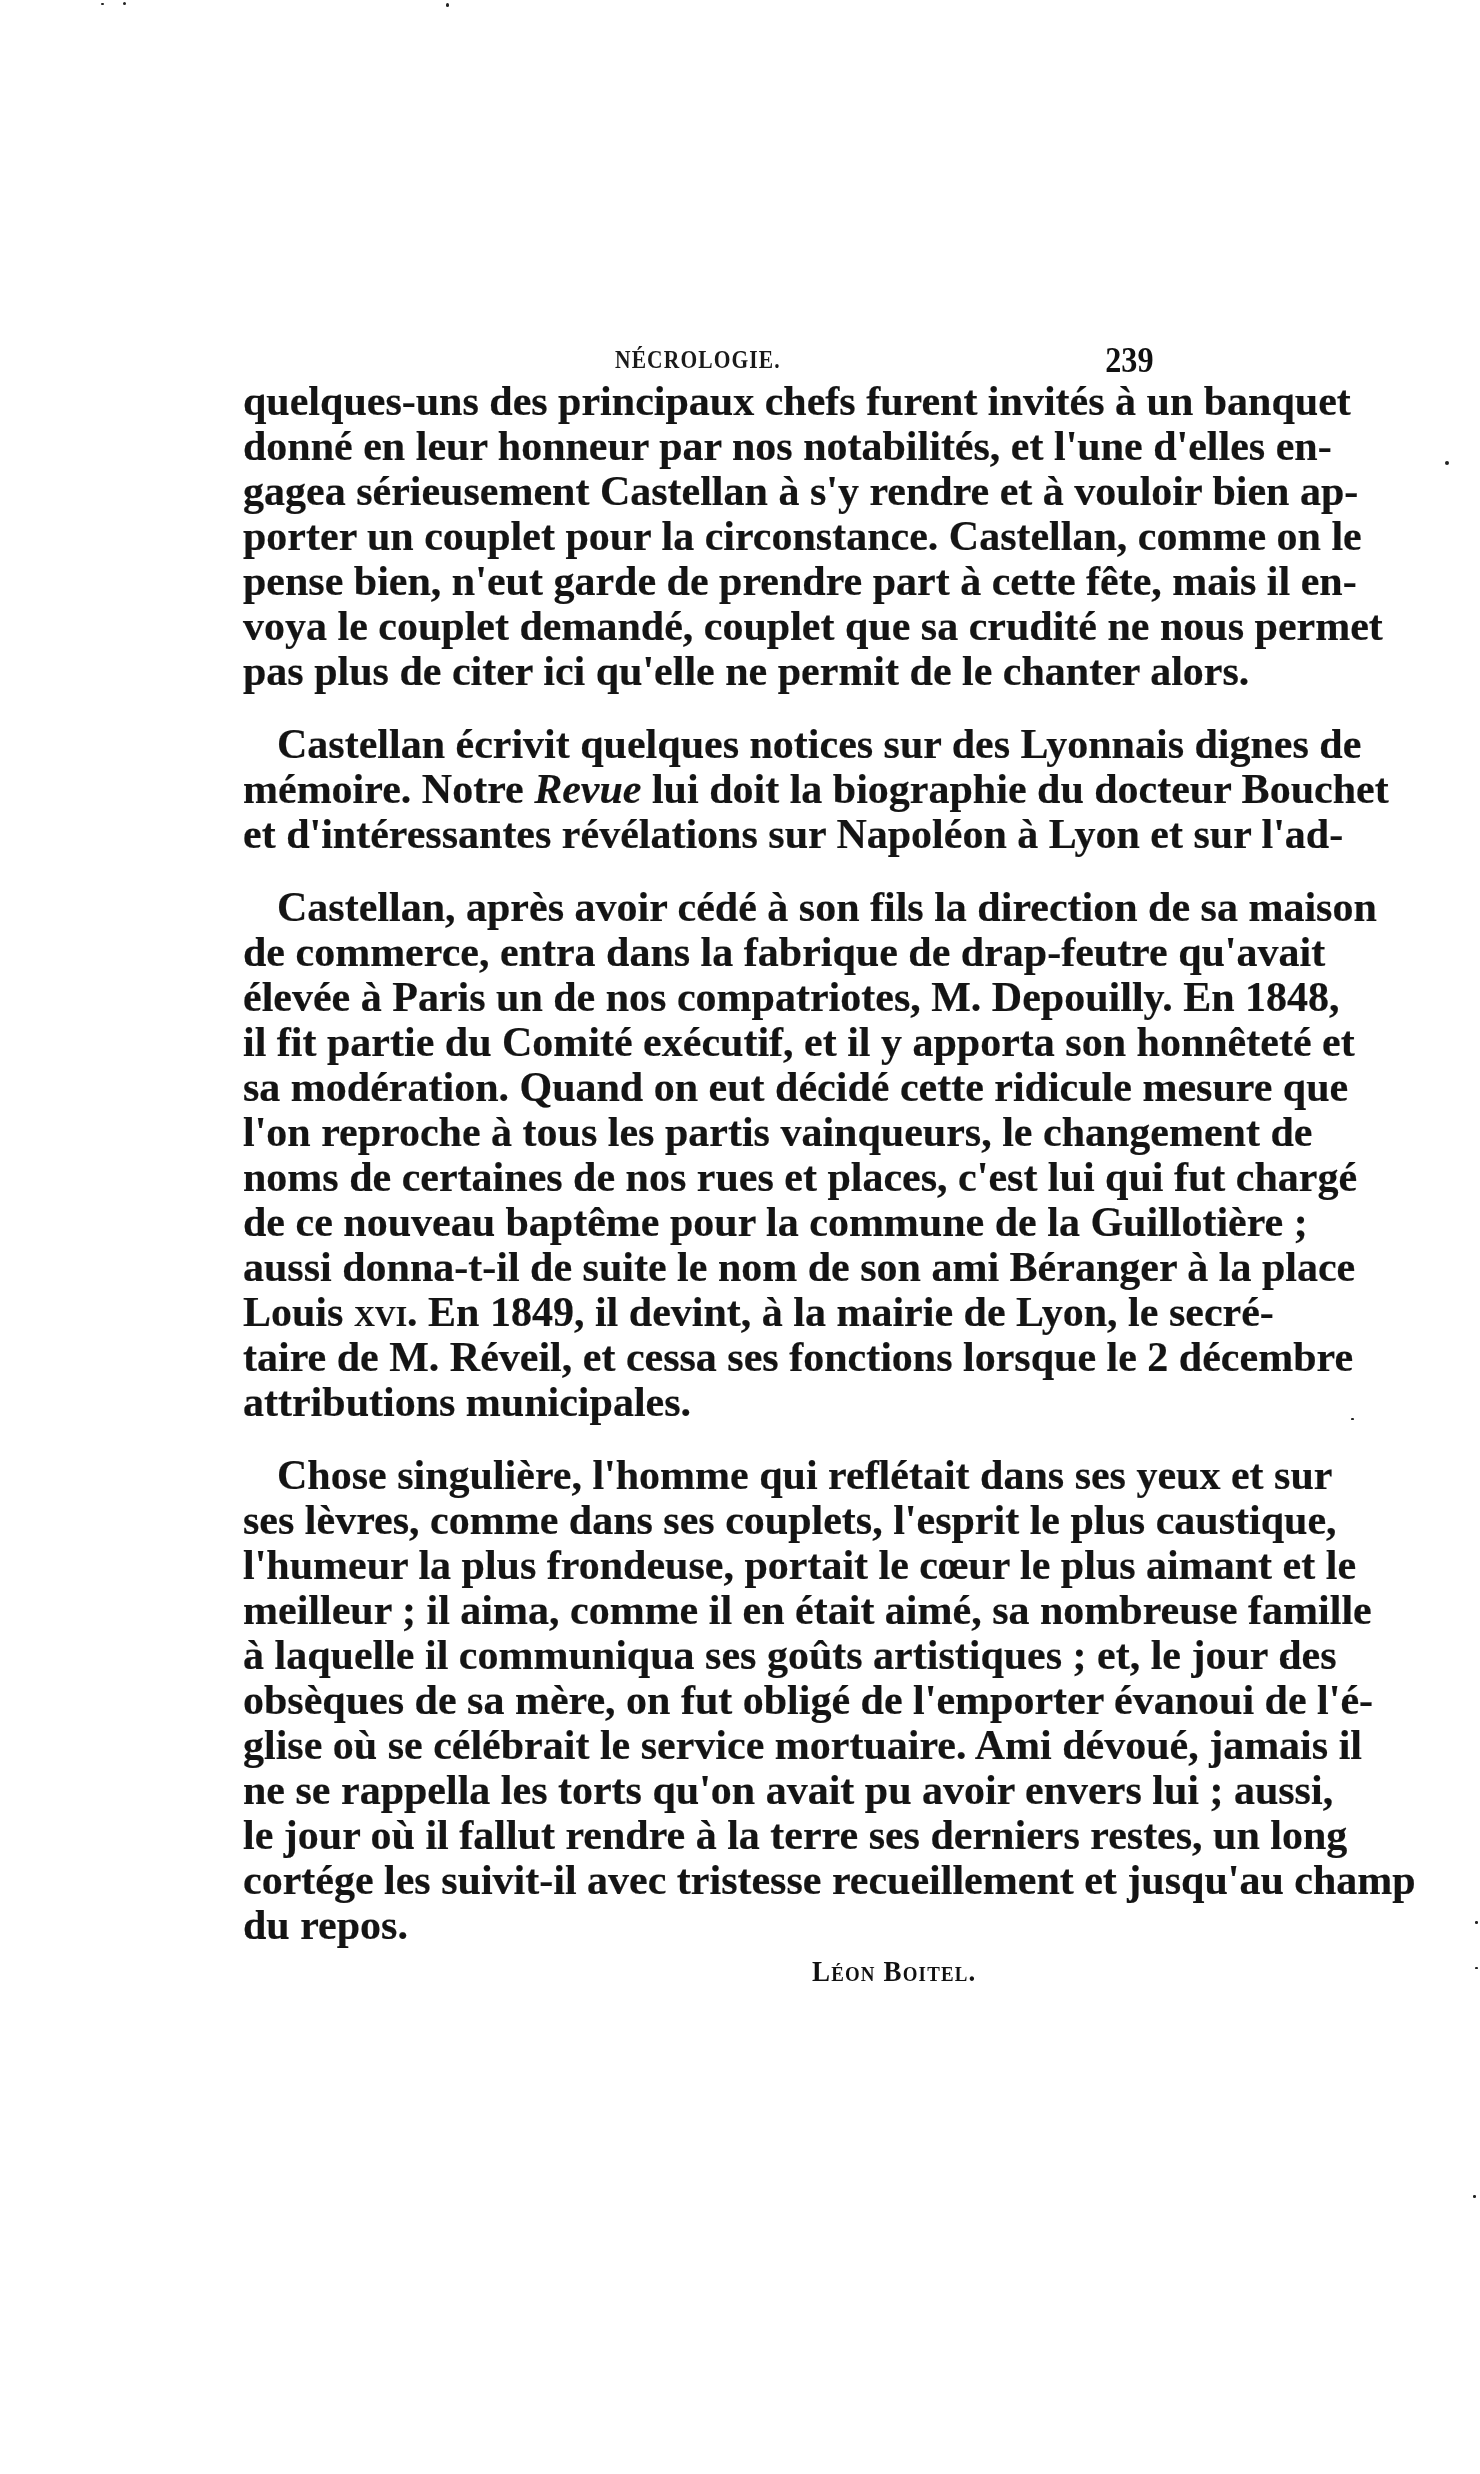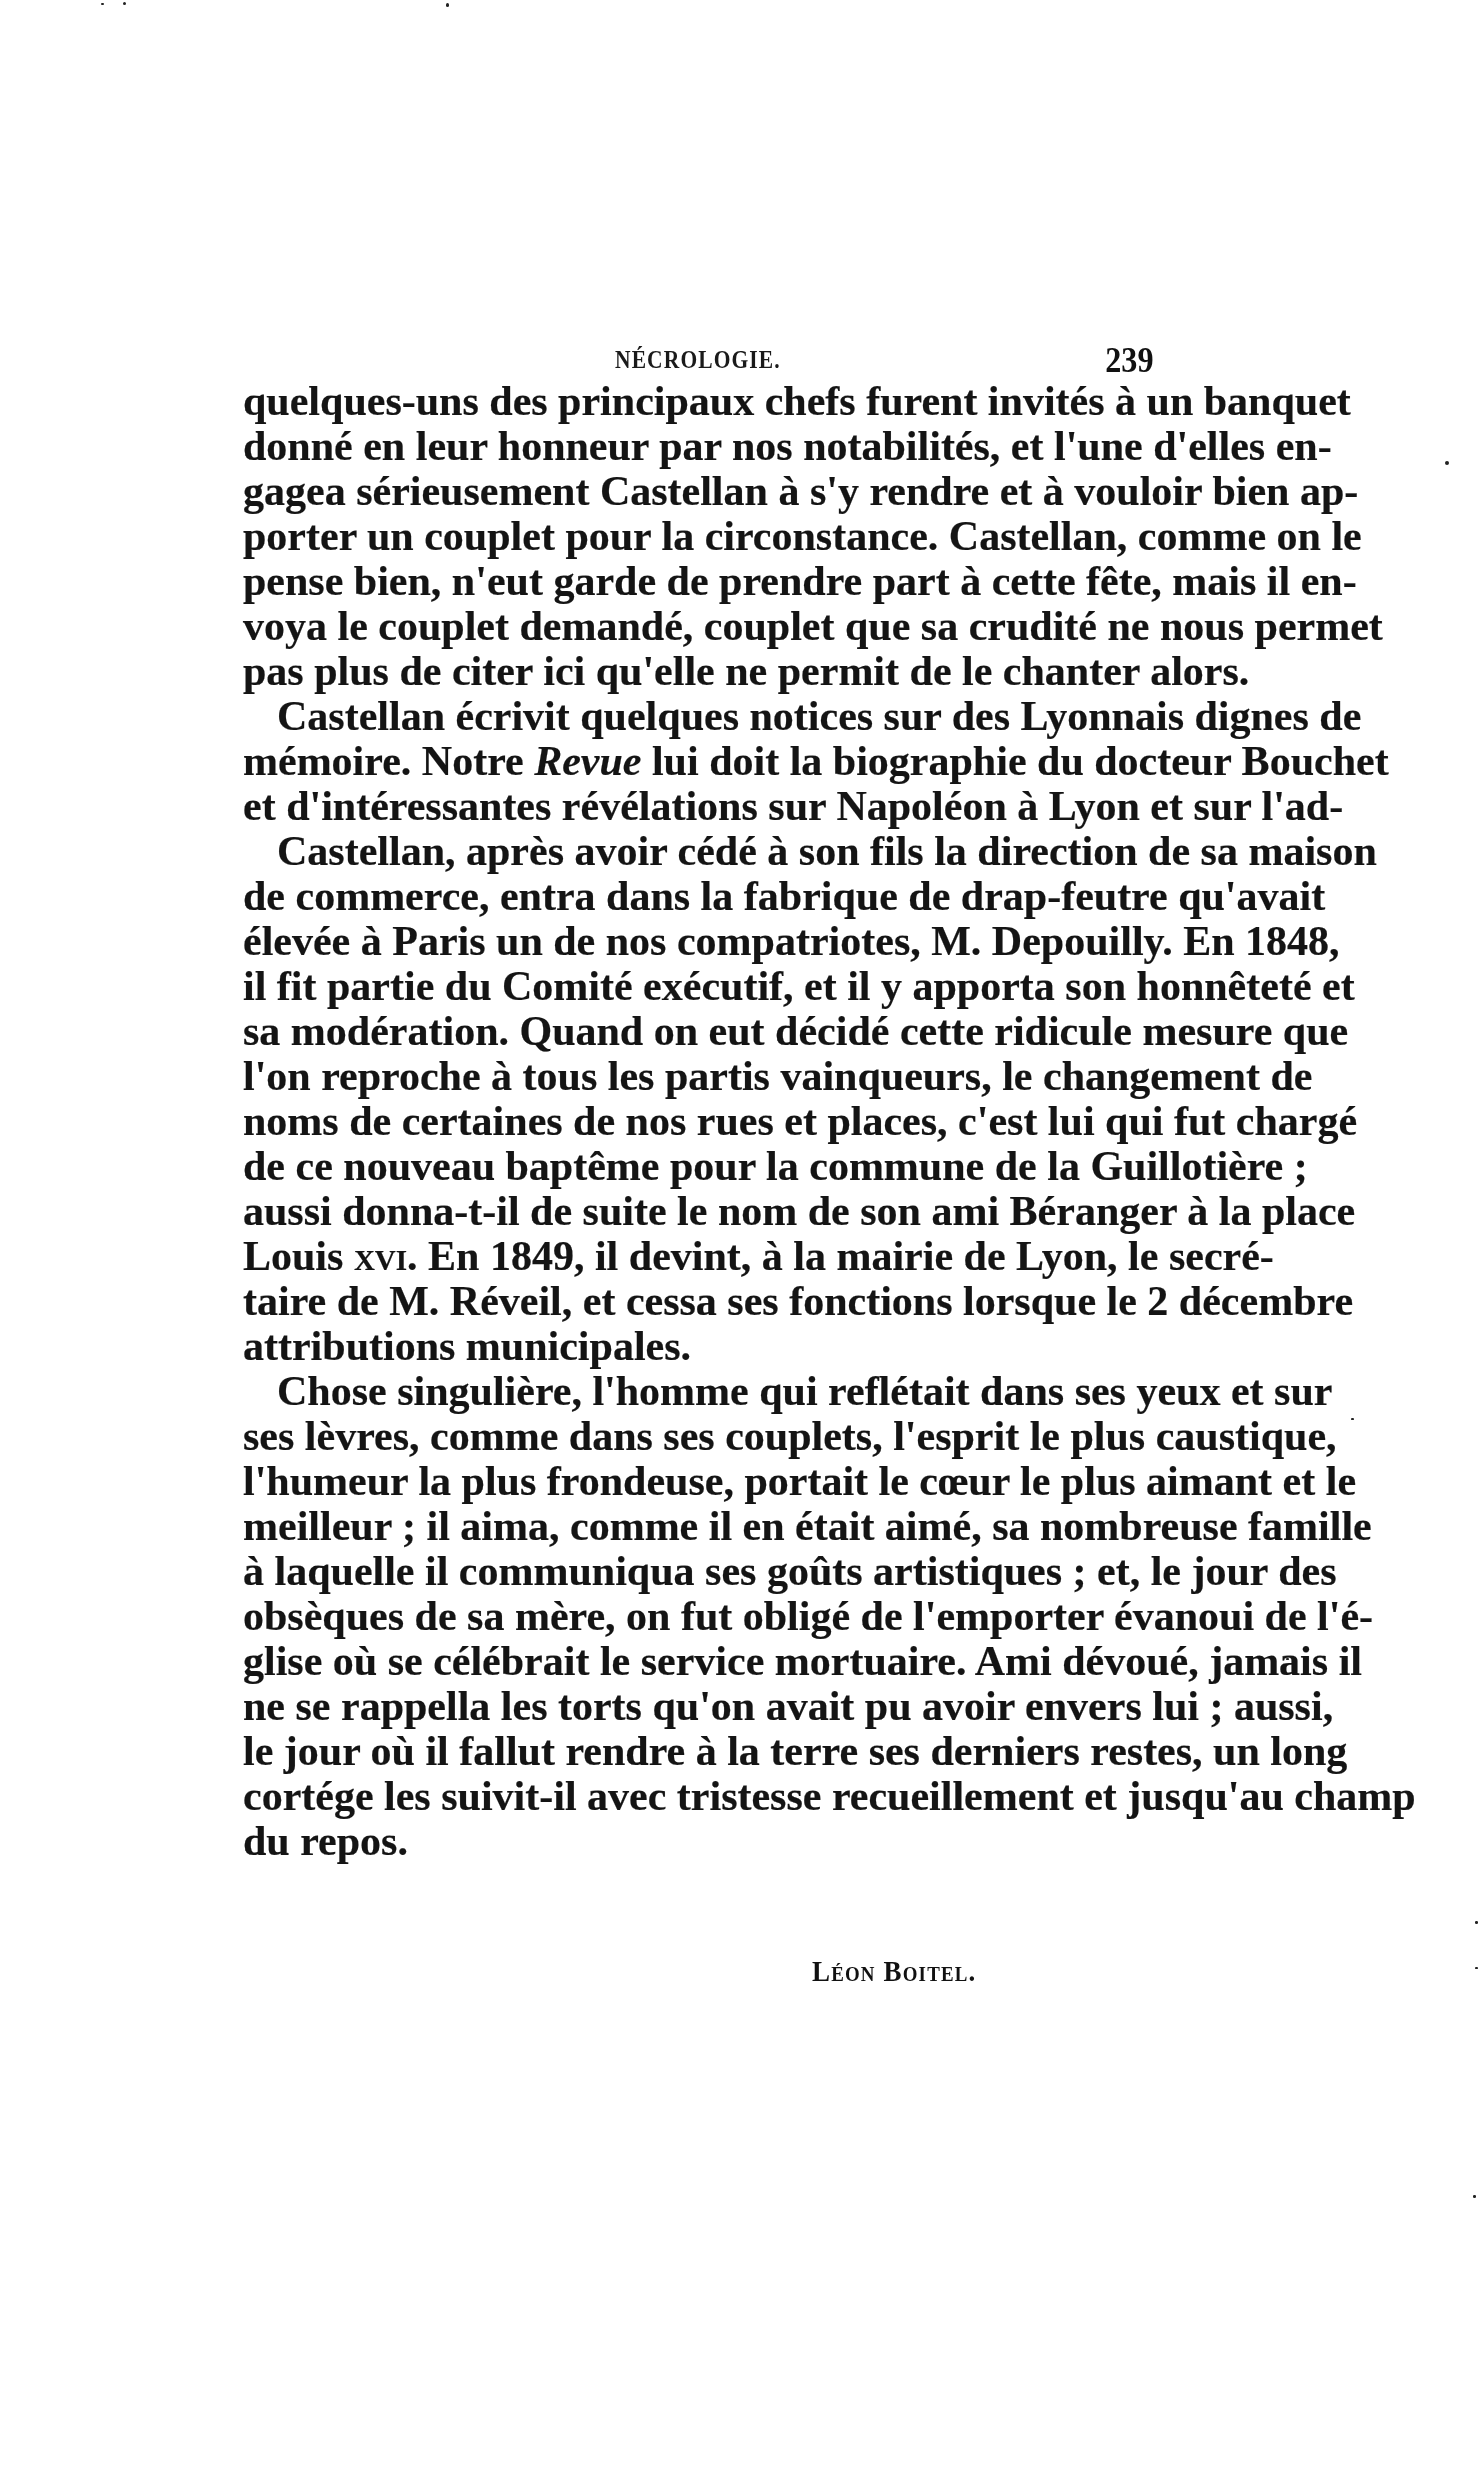--- a/index.html
+++ b/index.html
@@ -24,21 +24,21 @@
     .text-block {
       position: absolute; left: 243px; top: 379px; width: 910px;
       font-family: "Liberation Serif", "DejaVu Serif", serif;
       font-size: 42px; line-height: 45px; color: #141414;
       font-weight: bold;
       -webkit-text-stroke: 0.2px #141414;
     }
     .line { display: block; height: 45px; white-space: nowrap; overflow: visible;
             text-align: justify; text-align-last: justify; }
     .line.last { text-align: right; text-align-last: left; }
-    .line.indent { padding-left: 34px; }
+    .line.indent { padding-left: 34px; margin-top: 28px; }
     .it { font-style: italic; }
     .sc { font-variant: small-caps; }
 
     .signature {
       position: absolute; left: 812px; top: 1954px;
       font-family: "Liberation Serif", "DejaVu Serif", serif;
       font-weight: bold; font-size: 30px; font-variant: small-caps;
       letter-spacing: 1.3px; color: #111111; white-space: nowrap;
       transform: scaleX(0.9); transform-origin: left top;
     }

